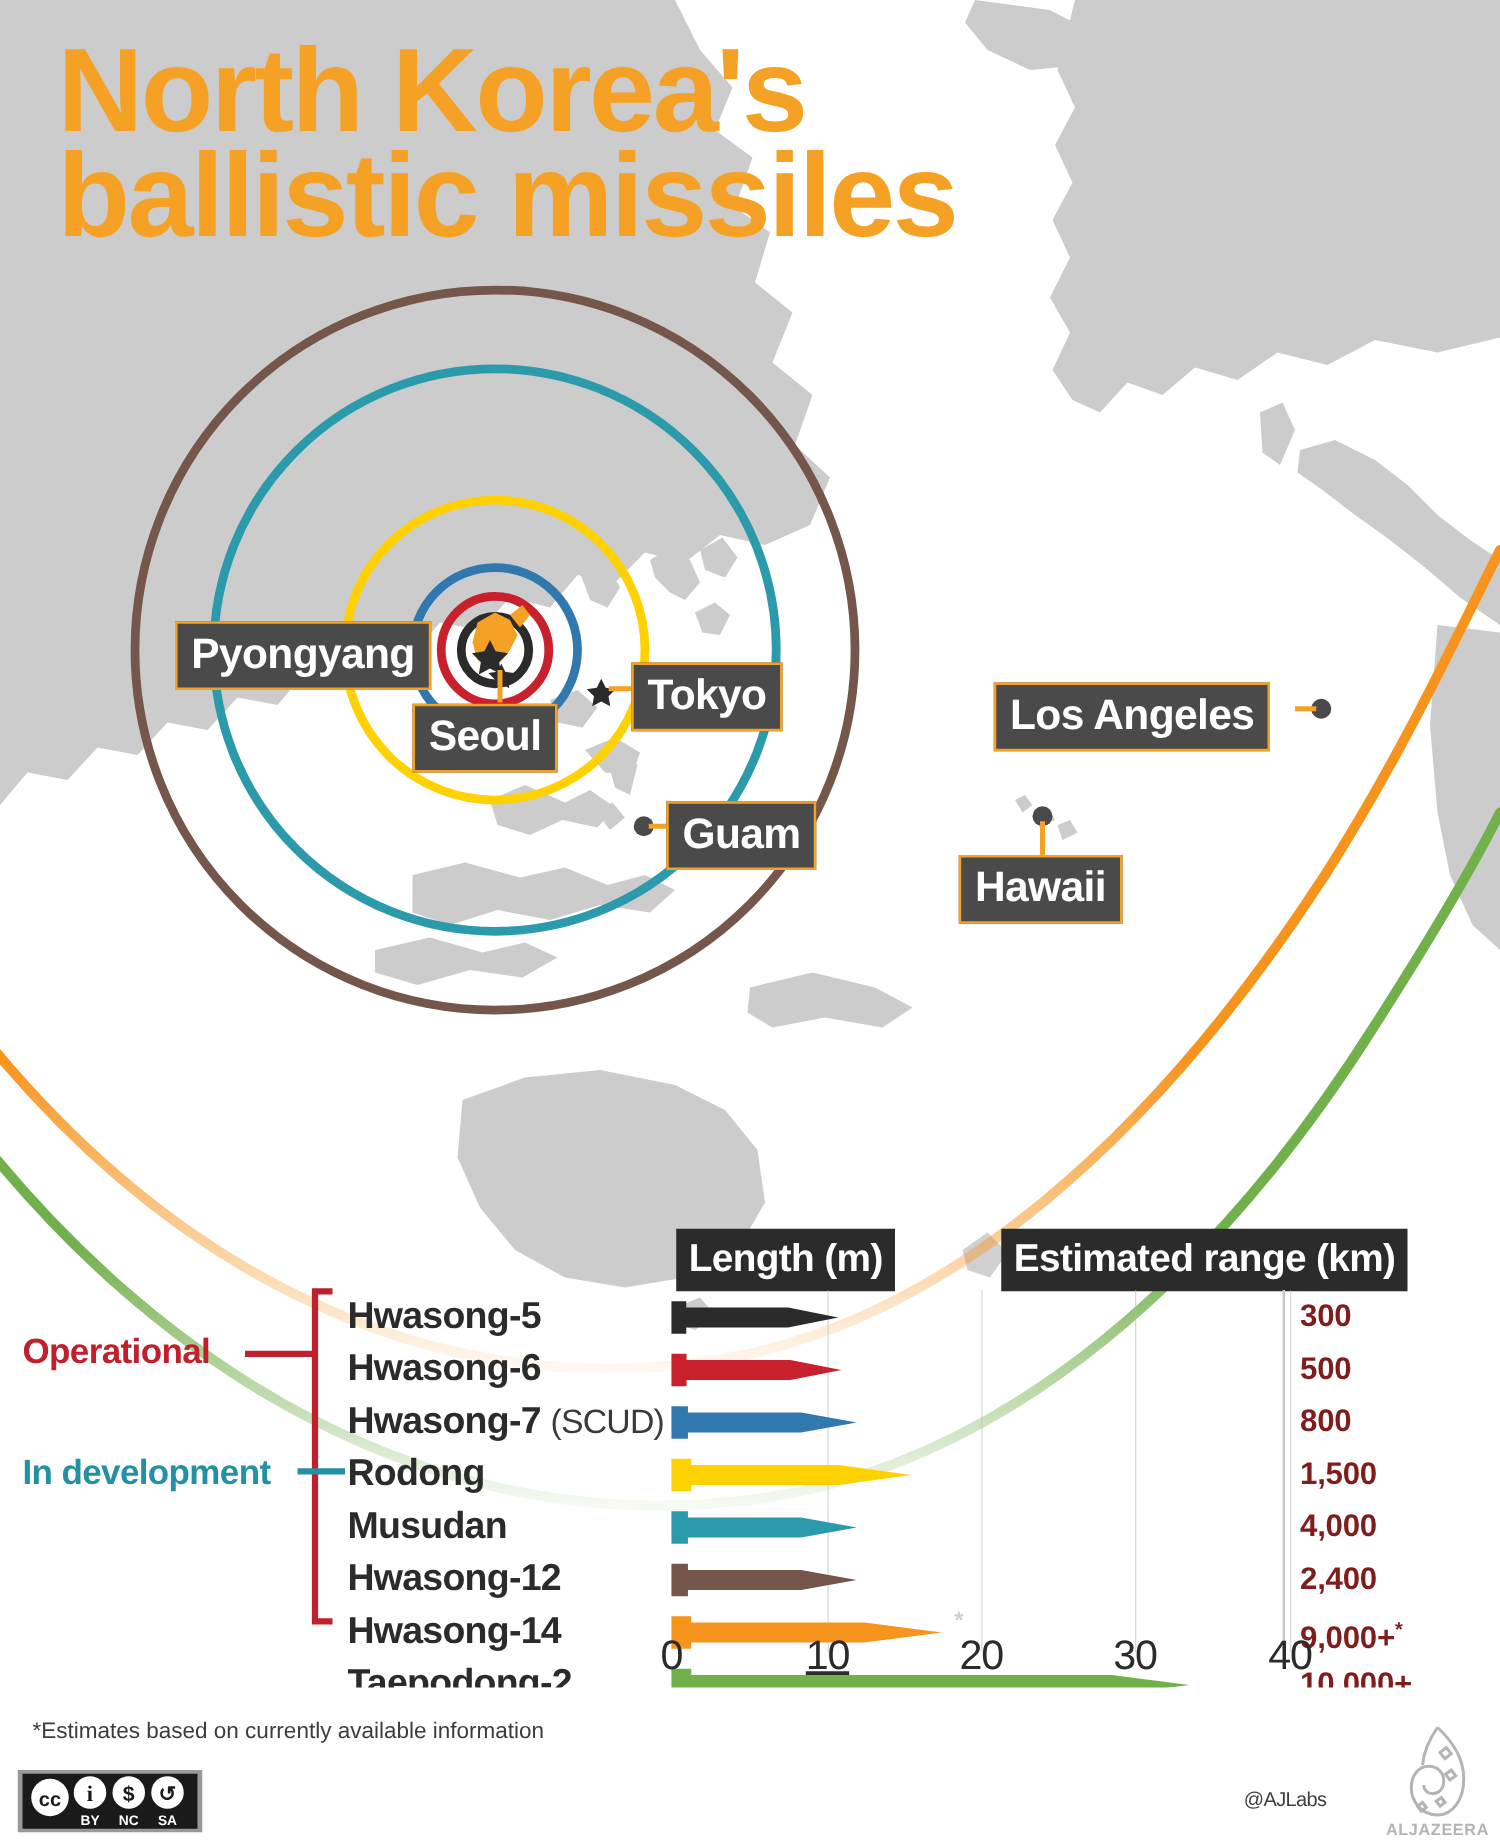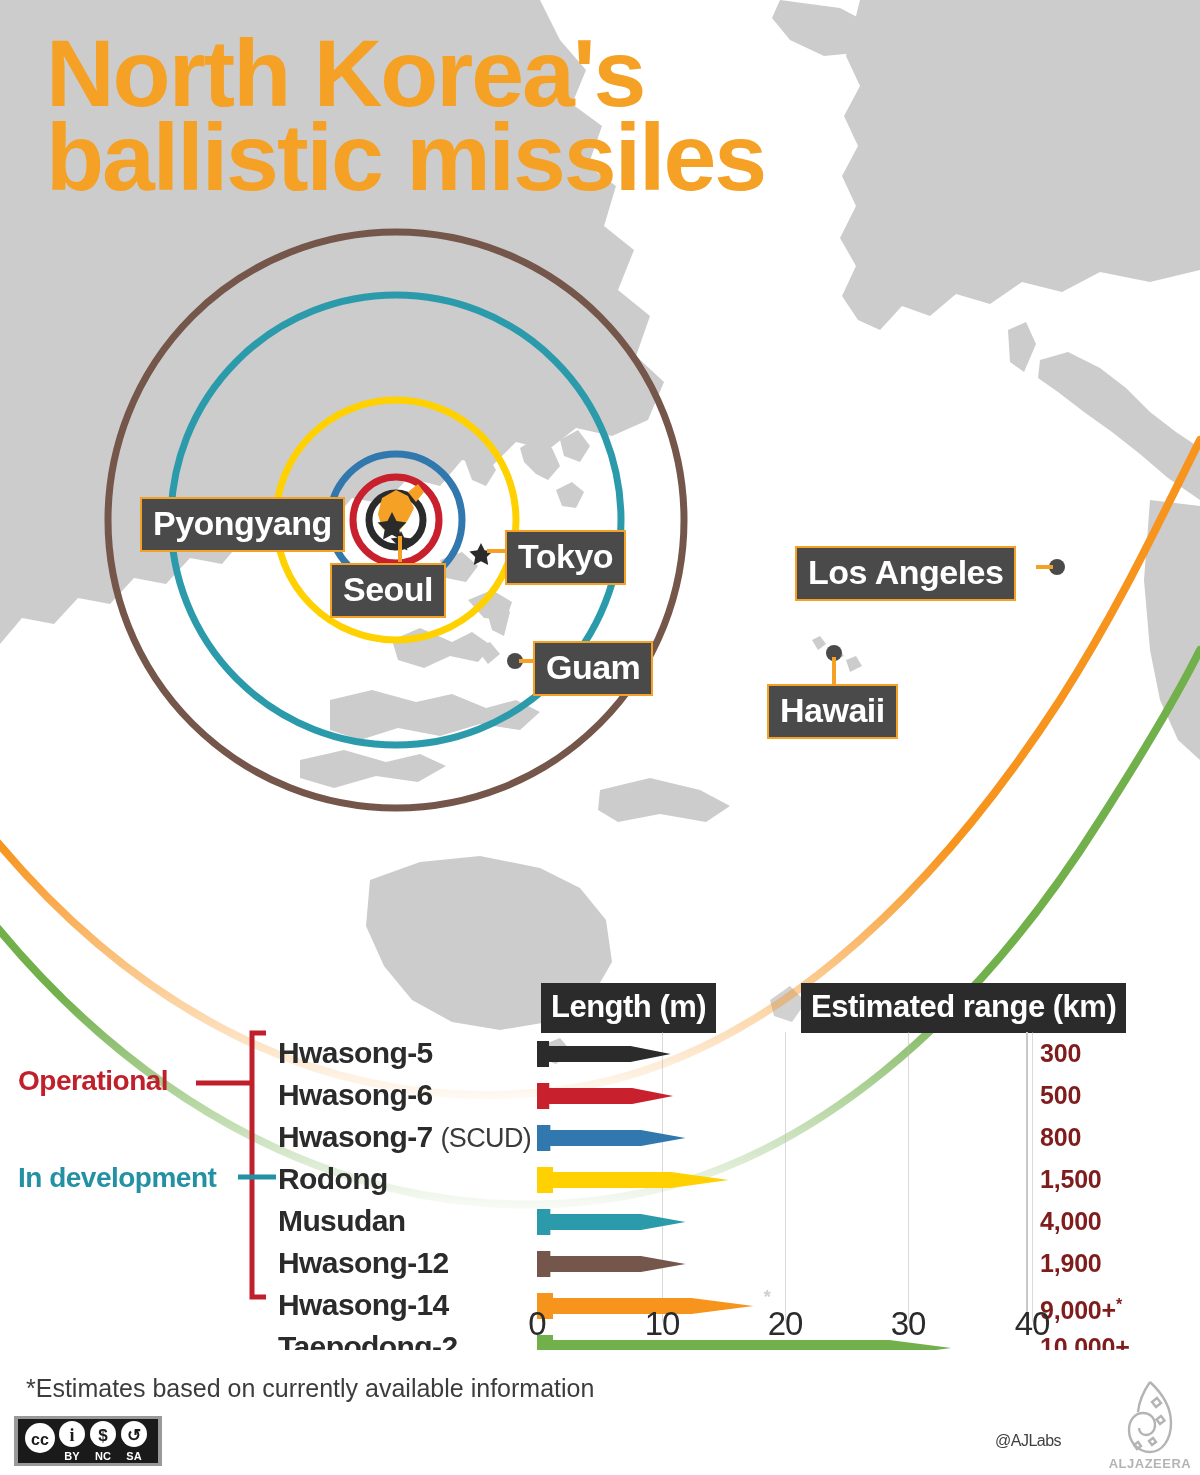--- a/index.html
+++ b/index.html
@@ -64,21 +64,21 @@
         transform:translateX(-50%);letter-spacing:-1px;}
 
   
   #bracket{position:absolute;left:0;top:975px;z-index:31;}
   .catlabel{position:absolute;font-size:28px;font-weight:bold;white-space:nowrap;letter-spacing:-0.5px;}
   #cat-operational{left:18px;top:1065px;color:#c0202c;z-index:32;}
   #cat-indev{left:18px;top:1162px;color:#2391a3;z-index:32;}
 
   
   #footer{position:absolute;left:0;top:1350px;width:1200px;height:125px;z-index:30;background:#fff;}
-  #estimates-note{position:absolute;left:26px;top:24px;font-size:25px;color:#3c3c3c;white-space:nowrap;}
+  #estimates-note{position:absolute;left:26px;top:24px;font-size:18px;color:#3c3c3c;white-space:nowrap;}
   #source-line{position:absolute;left:165px;top:86px;font-size:20px;color:#5c5c5c;font-weight:bold;white-space:nowrap;letter-spacing:-.2px;}
   #cc-badge{position:absolute;left:14px;top:66px;}
   #ajlabs{position:absolute;left:995px;top:82px;font-size:16px;color:#404040;font-weight:normal;letter-spacing:-.5px;}
   #aj-logo{position:absolute;left:1105px;top:1378px;z-index:30;}
 </style>
 </head>
 <body>
 
 <div id="page">
 
@@ -326,21 +326,21 @@
         </div>
         <div class="row">
           <div class="namewrap"><span>Hwasong-12</span></div>
           <div class="msl">
             <svg width="154.44" height="42" viewBox="0 0 154.44 42">
               <g transform="translate(0,9)">
                 <path d="M0,0 L13.359599999999999,0 L13.359599999999999,4.9399999999999995 L20.039399999999997,4.9399999999999995 L103.908,4.9399999999999995 L148.44,13 L103.908,21.060000000000002 L20.039399999999997,21.060000000000002 L13.359599999999999,21.060000000000002 L13.359599999999999,26 L0,26 Z" fill="#75564b"></path>
               </g>
             </svg>
           </div>
-          <div class="rangeval"><span>1,900</span></div>
+          <div class="rangeval"><span>2,400</span></div>
         </div>
         <div class="row">
           <div class="namewrap"><span>Hwasong-14</span></div>
           <div class="msl">
             <svg width="222.475" height="42" viewBox="0 0 222.475 42">
               <g transform="translate(0,9)">
                 <path d="M0,0 L16,0 L16,4.9399999999999995 L24,4.9399999999999995 L154.475,4.9399999999999995 L216.475,13 L154.475,21.060000000000002 L24,21.060000000000002 L16,21.060000000000002 L16,26 L0,26 Z" fill="#f7941e"></path>
               </g>
             </svg>
           </div>
@@ -355,21 +355,21 @@
                 <path d="M0,0 L16,0 L16,4.9399999999999995 L24,4.9399999999999995 L352.395,4.9399999999999995 L414.395,13 L352.395,21.060000000000002 L24,21.060000000000002 L16,21.060000000000002 L16,26 L0,26 Z" fill="#72b04c"></path>
               </g>
             </svg>
           </div>
           <div class="rangeval"><span>10,000+</span></div>
         </div>
       </div>
 
     <div id="axis">
       <div class="axt" style="left:537px;">0</div>
-      <div class="axt" style="left:662px;">10</div>
+      <div class="axt" style="left:662px;text-decoration:underline;">10</div>
       <div class="axt" style="left:785px;">20</div>
       <div class="axt" style="left:908px;">30</div>
       <div class="axt" style="left:1032px;">40</div>
     </div>
   </div>
 
   <div id="footer">
     <div id="estimates-note">*Estimates based on currently available information</div>
 
     <svg id="cc-badge" width="148" height="50" viewBox="0 0 148 50">

